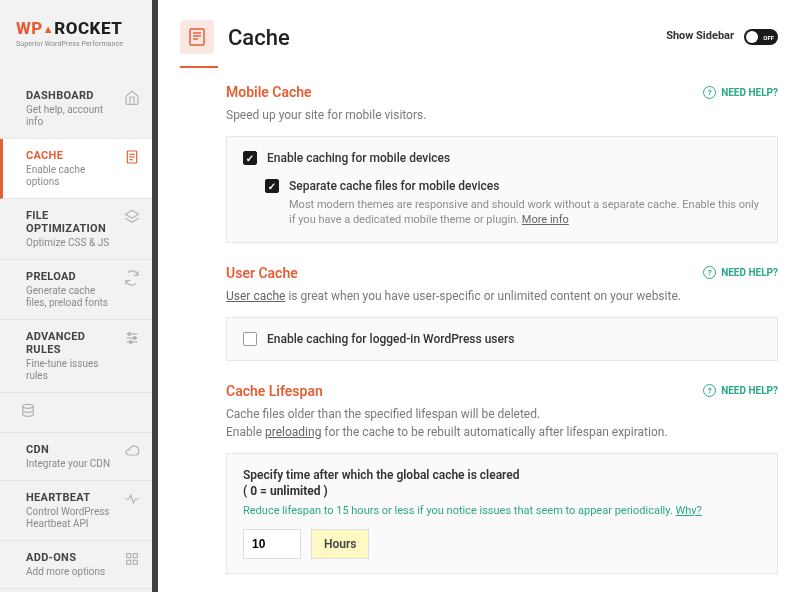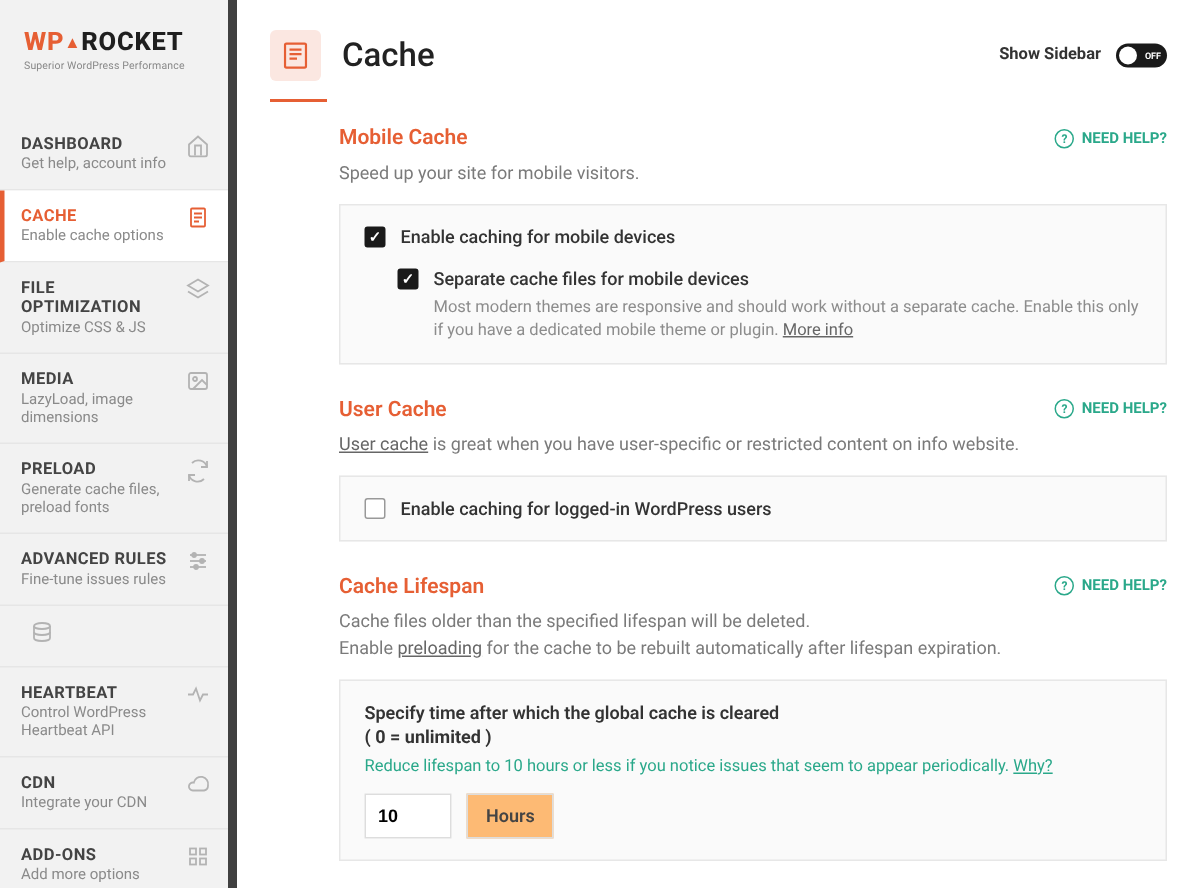--- a/index.html
+++ b/index.html
@@ -10,21 +10,21 @@
 .sidebar { width: 158px; background: #f2f2f2; border-right: 6px solid #404040; display: flex; flex-direction: column; gap: 17px; }
 .logo { padding: 18px 16px 14px; }
 .logo-text { font-size: 17px; font-weight: 800; letter-spacing: 0.5px; }
 .logo-text .wp { color: #e65f34; }
 .logo-text .rocket { color: #1f1f1f; }
 .logo-sub { font-size: 7px; color: #888; margin-top: 2px; letter-spacing: 0.1px; }
 .logo .flame { display:inline-block; color:#e65f34; font-size: 11px; transform: translateY(-1px); }
 
 .nav { display: flex; flex-direction: column; }
 .nav-item { display: flex; align-items: flex-start; justify-content: space-between; padding: 10px 12px 10px 14px; border-bottom: 1px solid #e6e6e6; cursor: pointer; }
-.nav-item .txt { display: flex; flex-direction: column; }
+.nav-item .txt { display: flex; flex-direction: column; margin-left: 12px; }
 .nav-item .title { font-size: 11px; font-weight: 700; letter-spacing: 0.3px; color: #444; }
 .nav-item .sub { font-size: 10px; color: #8a8a8a; margin-top: 2px; line-height: 1.2; }
 .nav-item .nav-icon { color: #b3b3b3; flex-shrink: 0; margin-left: 6px; }
 .nav-item.active { background: #fff; border-left: 3px solid #e65f34; padding-left: 11px; }
 .nav-item.active .title { color: #e65f34; }
 .nav-item.active .nav-icon { color: #e65f34; }
 
 
 .main { flex: 1; display: flex; flex-direction: column; padding: 0 22px 20px; overflow-y: auto; }
 .header { display: flex; align-items: center; justify-content: space-between; padding: 20px 0 12px; }
@@ -58,21 +58,21 @@
 .check-desc .mi { color: #666; text-decoration: underline; }
 .nested { margin-left: 22px; }
 
 .panel .head-strong { font-size: 12px; color: #333; font-weight: 600; }
 .panel .head-sub { font-size: 12px; color: #333; font-weight: 700; margin-top: 2px; }
 .panel .hint { font-size: 11px; color: #2aa88a; margin-top: 6px; }
 .panel .hint .u { text-decoration: underline; text-align: center; }
 
 .time-row { display: flex; gap: 10px; margin-top: 12px; }
 .time-row input { width: 58px; height: 30px; border: 1px solid #ddd; padding: 0 8px; font-size: 12px; font-weight: 600; background:#fff; }
-.time-row .unit { height: 30px; border: 1px solid #ddd; background: #fdba74; padding: 0 12px; display:inline-flex; align-items:center; font-size:12px; font-weight:600; color:#444; }
+.time-row .unit { height: 30px; border: 1px solid #ddd; background: #fef9c3; padding: 0 12px; display:inline-flex; align-items:center; font-size:12px; font-weight:600; color:#444; }
 </style>
 </head>
 <body>
 
 <div class="app">
   <aside class="sidebar">
     <div class="logo">
       <div class="logo-text">
         <span class="wp">WP</span><span class="flame">▲</span><span class="rocket">ROCKET</span>
       </div>
@@ -102,31 +102,20 @@
             </svg></span>
         </div>
         <div class="nav-item">
           <div class="txt">
             <div class="title">FILE OPTIMIZATION</div>
             <div class="sub">Optimize CSS &amp; JS</div>
           </div>
           <span class="nav-icon"><svg width="16" height="16" viewBox="0 0 24 24" fill="none" stroke="currentColor" stroke-width="1.8">
               <polygon points="12 2 22 8 12 14 2 8 12 2"></polygon>
               <polyline points="2 14 12 20 22 14"></polyline>
-            </svg></span>
-        </div>
-        <div class="nav-item">
-          <div class="txt">
-            <div class="title">MEDIA</div>
-            <div class="sub">LazyLoad, image dimensions</div>
-          </div>
-          <span class="nav-icon"><svg width="16" height="16" viewBox="0 0 24 24" fill="none" stroke="currentColor" stroke-width="1.8">
-              <rect x="3" y="4" width="18" height="16" rx="2"></rect>
-              <circle cx="9" cy="10" r="2"></circle>
-              <path d="M21 16l-5-5-9 9"></path>
             </svg></span>
         </div>
         <div class="nav-item">
           <div class="txt">
             <div class="title">PRELOAD</div>
             <div class="sub">Generate cache files, preload fonts</div>
           </div>
           <span class="nav-icon"><svg width="16" height="16" viewBox="0 0 24 24" fill="none" stroke="currentColor" stroke-width="1.8">
               <path d="M21 2v6h-6"></path>
               <path d="M3 22v-6h6"></path>
@@ -150,34 +139,34 @@
         </div>
         <div class="nav-item">
           <span class="nav-icon"><svg width="16" height="16" viewBox="0 0 24 24" fill="none" stroke="currentColor" stroke-width="1.8">
               <ellipse cx="12" cy="5" rx="8" ry="3"></ellipse>
               <path d="M4 5v6c0 1.7 3.6 3 8 3s8-1.3 8-3V5"></path>
               <path d="M4 11v6c0 1.7 3.6 3 8 3s8-1.3 8-3v-6"></path>
             </svg></span>
         </div>
         <div class="nav-item">
           <div class="txt">
+            <div class="title">CDN</div>
+            <div class="sub">Integrate your CDN</div>
+          </div>
+          <span class="nav-icon"><svg width="16" height="16" viewBox="0 0 24 24" fill="none" stroke="currentColor" stroke-width="1.8">
+              <path d="M18 18H7a4 4 0 1 1 .8-7.9A6 6 0 0 1 22 13a5 5 0 0 1-4 5z"></path>
+            </svg></span>
+        </div>
+        <div class="nav-item">
+          <div class="txt">
             <div class="title">HEARTBEAT</div>
             <div class="sub">Control WordPress Heartbeat API</div>
           </div>
           <span class="nav-icon"><svg width="16" height="16" viewBox="0 0 24 24" fill="none" stroke="currentColor" stroke-width="1.8">
               <polyline points="2 12 7 12 10 6 14 18 17 12 22 12"></polyline>
-            </svg></span>
-        </div>
-        <div class="nav-item">
-          <div class="txt">
-            <div class="title">CDN</div>
-            <div class="sub">Integrate your CDN</div>
-          </div>
-          <span class="nav-icon"><svg width="16" height="16" viewBox="0 0 24 24" fill="none" stroke="currentColor" stroke-width="1.8">
-              <path d="M18 18H7a4 4 0 1 1 .8-7.9A6 6 0 0 1 22 13a5 5 0 0 1-4 5z"></path>
             </svg></span>
         </div>
         <div class="nav-item">
           <div class="txt">
             <div class="title">ADD-ONS</div>
             <div class="sub">Add more options</div>
           </div>
           <span class="nav-icon"><svg width="16" height="16" viewBox="0 0 24 24" fill="none" stroke="currentColor" stroke-width="1.8">
               <rect x="4" y="4" width="6" height="6"></rect>
               <rect x="14" y="4" width="6" height="6"></rect>
@@ -242,21 +231,21 @@
 
     <section class="section">
       <div class="section-head">
         <div class="section-title">User Cache</div>
         <div class="need-help">
           <span class="q">?</span>
           <span>NEED HELP?</span>
         </div>
       </div>
       <div class="section-desc">
-        <span class="u">User cache</span><span> is great when you have user-specific or restricted content on info website.</span>
+        <span class="u">User cache</span><span> is great when you have user-specific or unlimited content on your website.</span>
       </div>
       <div class="panel">
         <div class="check-row">
           <span class="check"></span>
           <div class="check-label">Enable caching for logged-in WordPress users</div>
         </div>
       </div>
     </section>
 
     <section class="section">
@@ -270,21 +259,21 @@
       <div class="section-desc">
         <div>Cache files older than the specified lifespan will be deleted.</div>
         <div>
           <span>Enable </span><span class="u">preloading</span><span> for the cache to be rebuilt automatically after lifespan expiration.</span>
         </div>
       </div>
       <div class="panel">
         <div class="head-strong">Specify time after which the global cache is cleared</div>
         <div class="head-sub">( 0 = unlimited )</div>
         <div class="hint">
-          <span>Reduce lifespan to 10 hours or less if you notice issues that seem to appear periodically. </span><span class="u">Why?</span>
+          <span>Reduce lifespan to 15 hours or less if you notice issues that seem to appear periodically. </span><span class="u">Why?</span>
         </div>
         <div class="time-row">
           <input type="text" value="10" style="">
           <span class="unit">Hours</span>
         </div>
       </div>
     </section>
   </main>
 </div>
 

